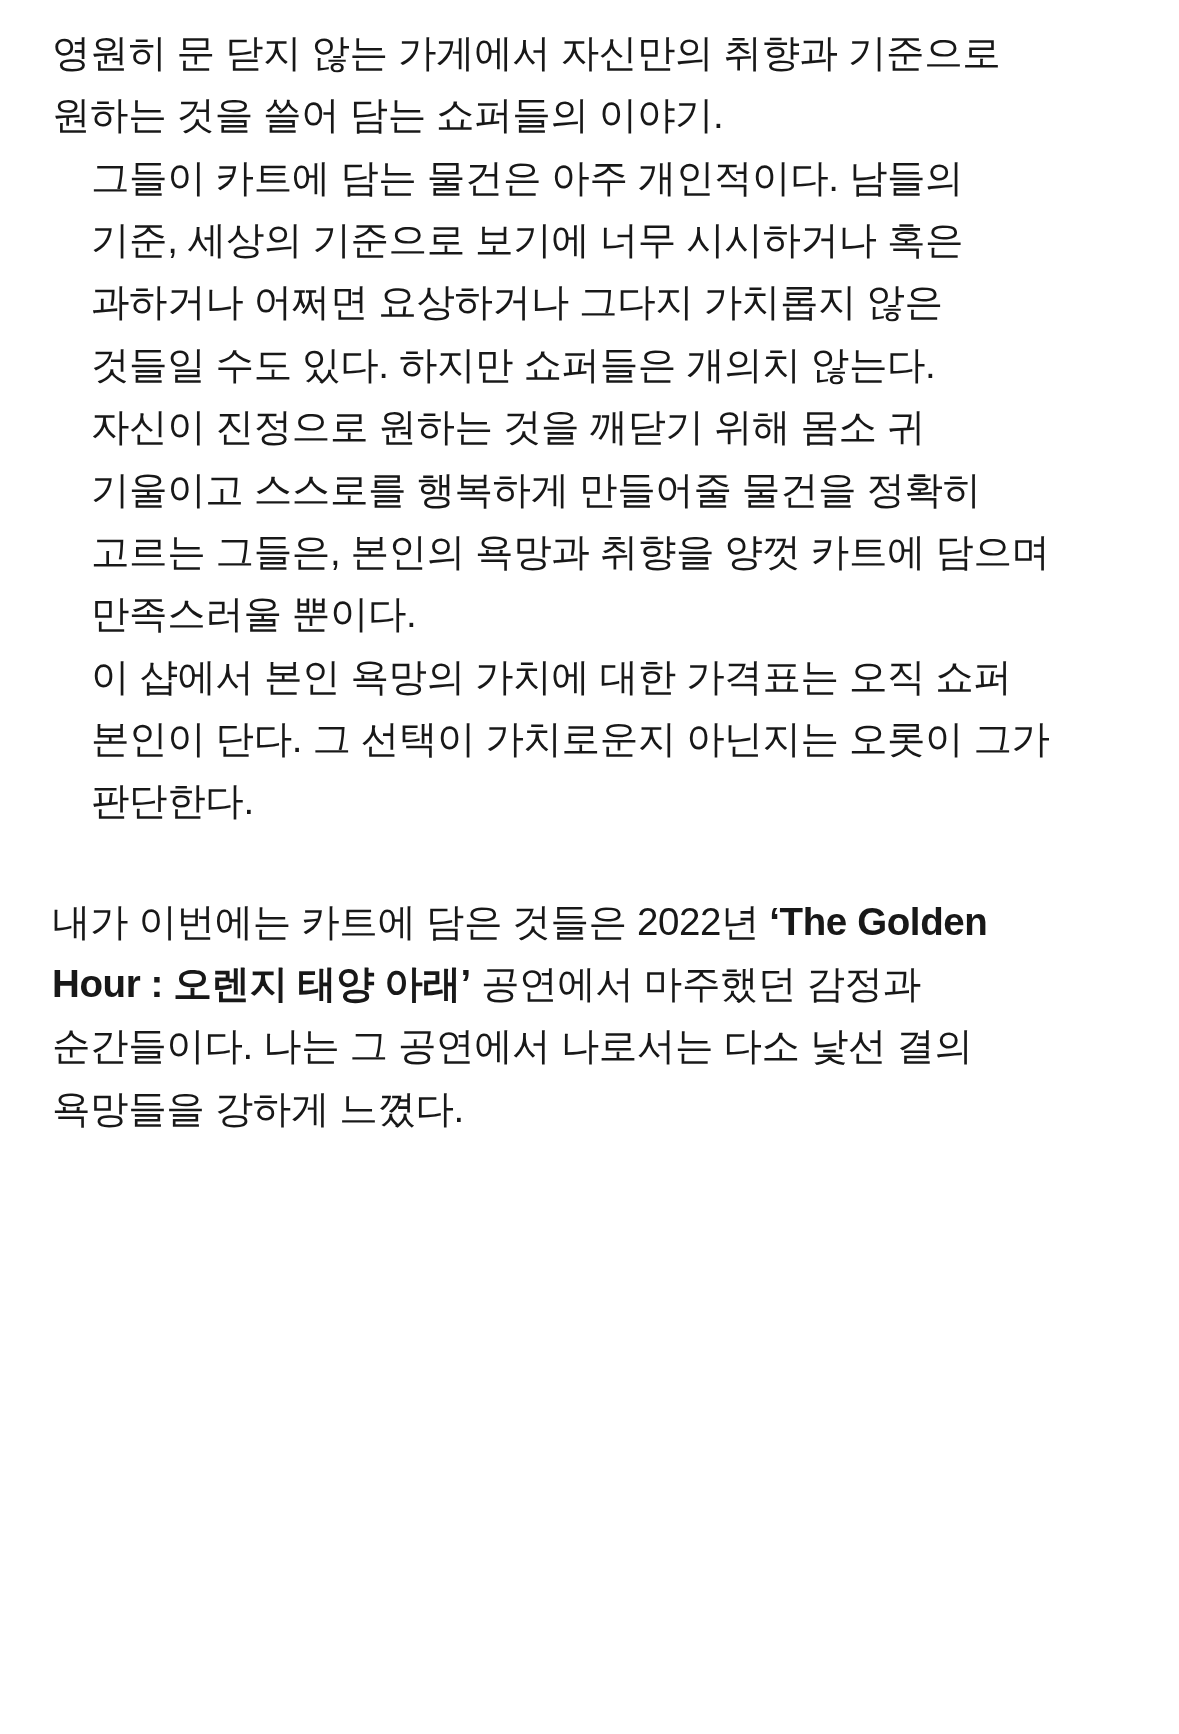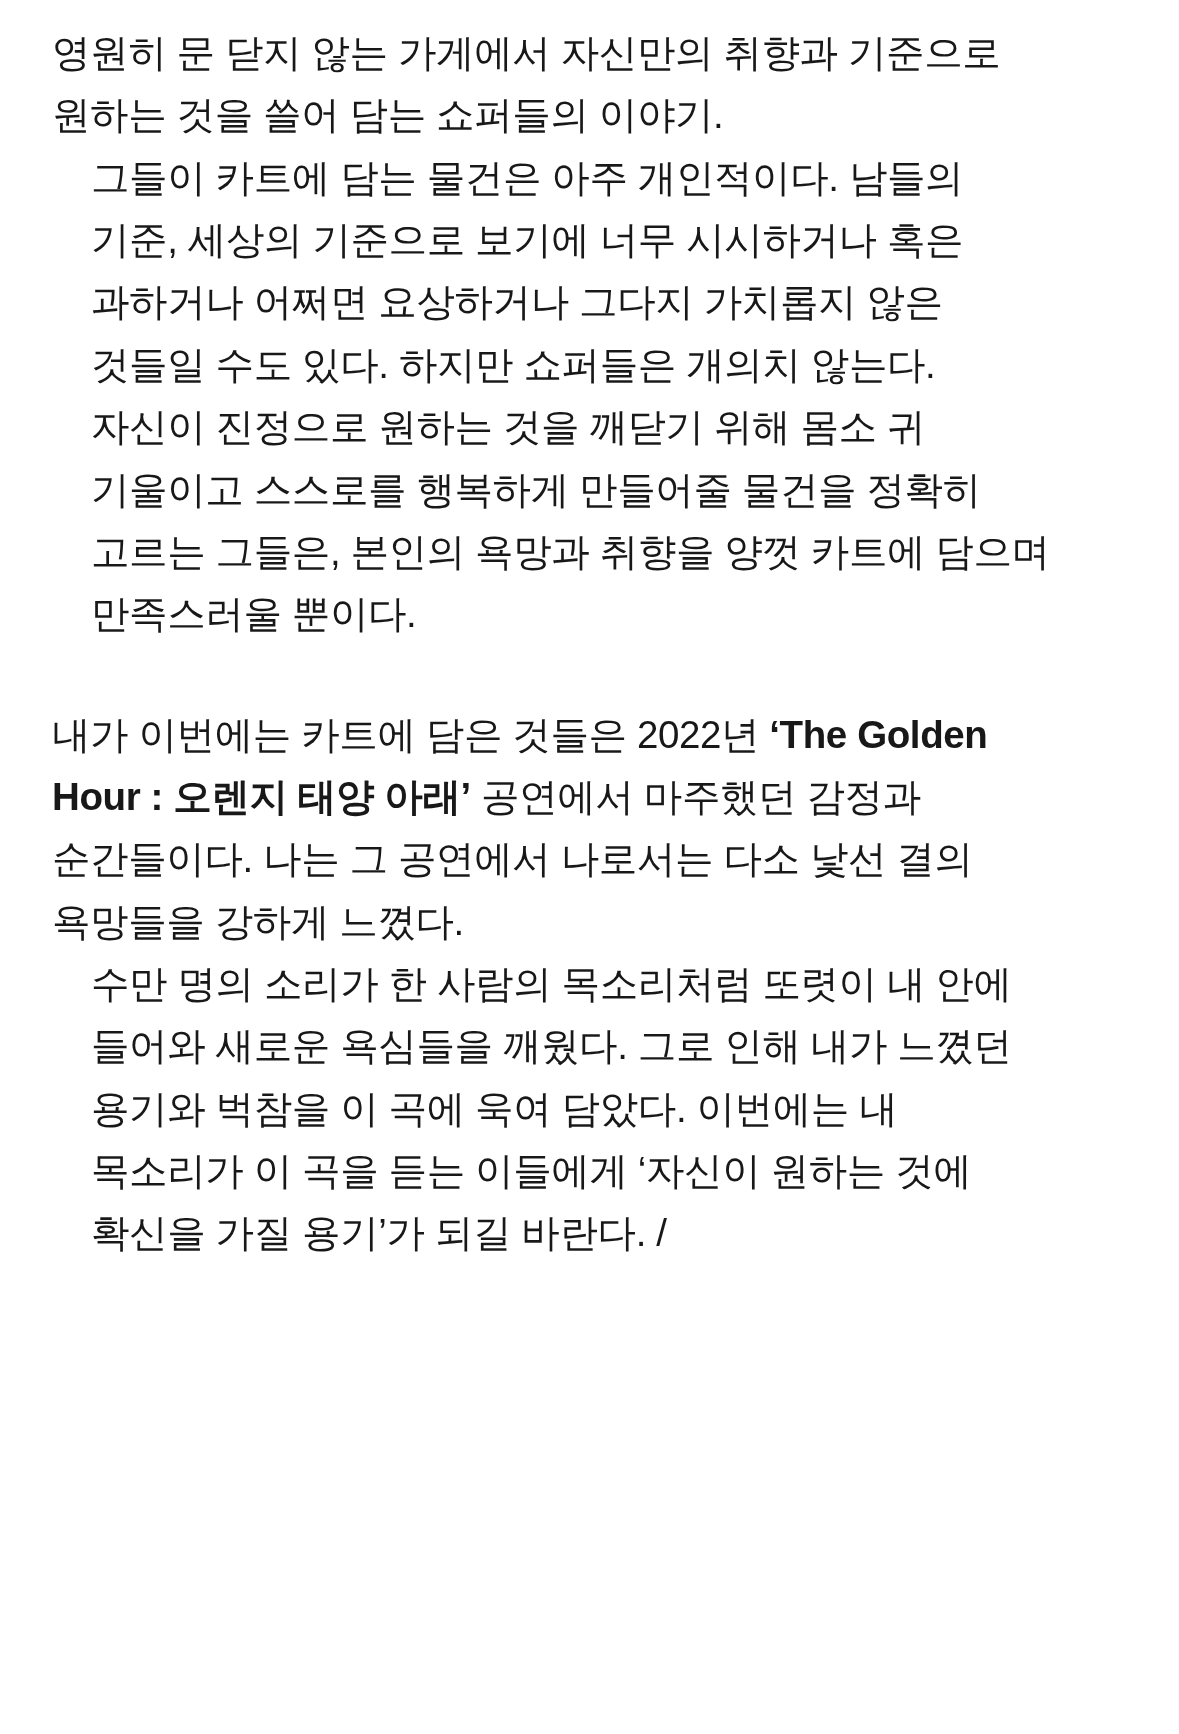--- a/index.html
+++ b/index.html
@@ -44,21 +44,21 @@
   }
 </style>
 </head>
 <body>
 
 <div class="page">
   <div class="doc-body">
 
     <p class="para">영원히 문 닫지 않는 가게에서 자신만의 취향과 기준으로 원하는 것을 쓸어 담는 쇼퍼들의 이야기.</p>
     <p class="para">그들이 카트에 담는 물건은 아주 개인적이다. 남들의 기준, 세상의 기준으로 보기에 너무 시시하거나 혹은 과하거나 어쩌면 요상하거나 그다지 가치롭지 않은 것들일 수도 있다. 하지만 쇼퍼들은 개의치 않는다. 자신이 진정으로 원하는 것을 깨닫기 위해 몸소 귀 기울이고 스스로를 행복하게 만들어줄 물건을 정확히 고르는 그들은, 본인의 욕망과 취향을 양껏 카트에 담으며 만족스러울 뿐이다.</p>
+    <p class="para">이 샵에서 본인 욕망의 가치에 대한 가격표는 오직 쇼퍼 본인이 단다. 그 선택이 가치로운지 아닌지는 오롯이 그가 판단한다.</p>
 
     <div class="spacer"></div>
 
     <p class="para"><span>내가 이번에는 카트에 담은 것들은 2022년 </span><span class="bold-inline">‘The Golden Hour : 오렌지 태양 아래’</span><span> 공연에서 마주했던 감정과 순간들이다. 나는 그 공연에서 나로서는 다소 낯선 결의 욕망들을 강하게 느꼈다.</span></p>
 
-    <p class="para">수만 명의 소리가 한 사람의 목소리처럼 또렷이 내 안에 들어와 새로운 욕심들을 깨웠다. 그로 인해 내가 느꼈던 용기와 벅참을 이 곡에 욱여 담았다. 이번에는 내 목소리가 이 곡을 듣는 이들에게 ‘자신이 원하는 것에 확신을 가질 용기’가 되길 바란다. /</p>
 
   </div>
 </div>
 
 </body></html>

